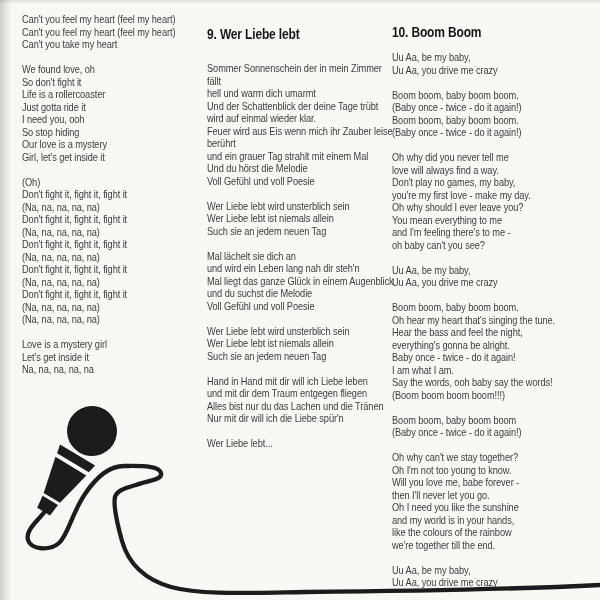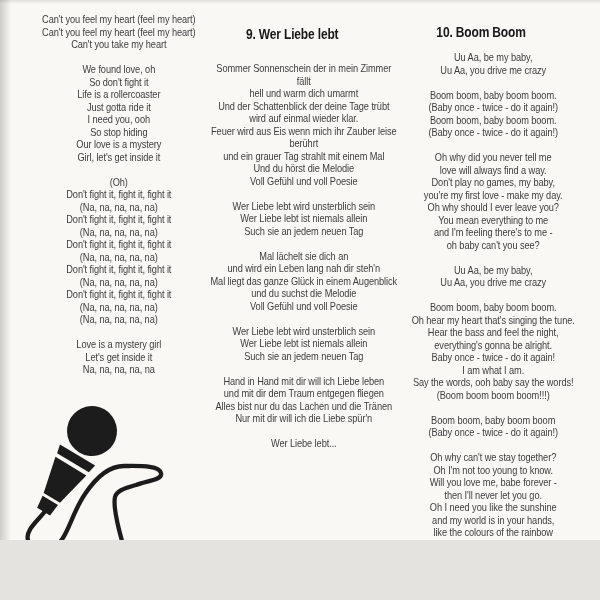--- a/index.html
+++ b/index.html
@@ -5,24 +5,23 @@
   :root{
     --paper:#f9f8f5;
     --ink:#3c3c3c;
     --title-ink:#171717;
     --art-ink:#1c1c1c;
   }
   html,body{margin:0;padding:0;}
   body{background:#e4e3e0;font-family:"Liberation Sans", sans-serif;}
   .page{
     position:relative;
-    width:600px;height:540px;
+    width:600px;height:600px;
     background:var(--paper);
     overflow:hidden;
-    text-align:center;
   }
   .edge-left{
     position:absolute;left:0;top:0;bottom:0;width:11px;
     background:linear-gradient(90deg, rgba(105,104,98,.30), rgba(105,104,98,0));
     pointer-events:none;
   }
   .edge-top{
     position:absolute;left:0;top:0;right:0;height:4px;
     background:linear-gradient(180deg, rgba(120,119,112,.20), rgba(120,119,112,0));
     pointer-events:none;

